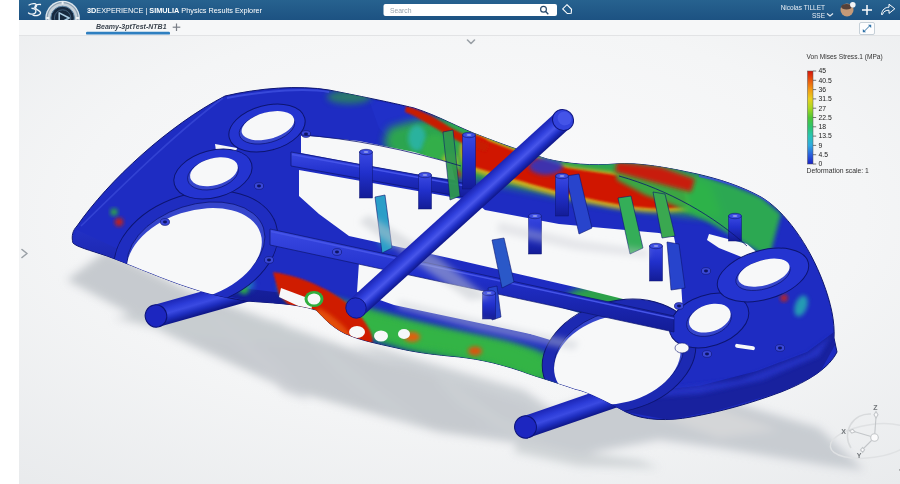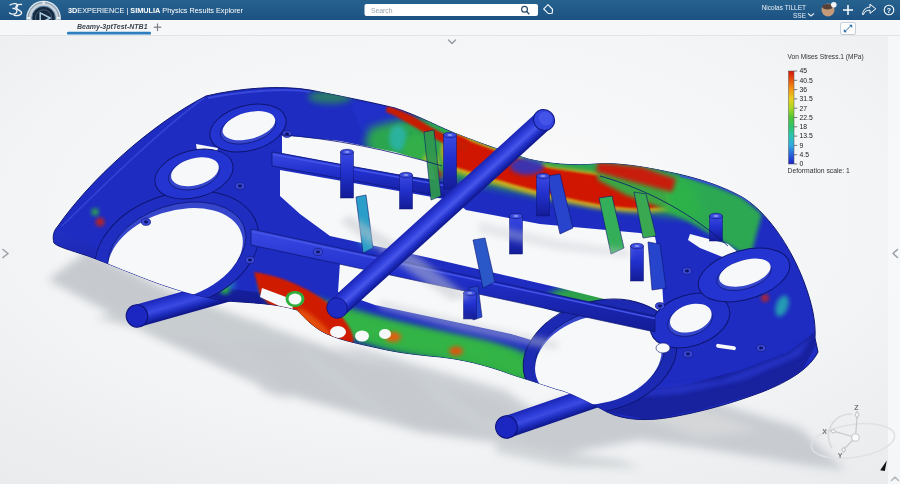--- a/index.html
+++ b/index.html
@@ -1,17 +1,17 @@
 <!DOCTYPE html>
 <html><head>
 <meta charset="utf-8">
 <style>
   html,body{margin:0;padding:0;width:900px;height:484px;overflow:hidden;
     font-family:"Liberation Sans",sans-serif;}
-  #page{position:relative;width:721px;height:484px;background:#f0f1f2;}
+  #page{position:relative;width:721px;height:484px;background:#f0f1f2;margin-left:19px;}
 </style>
 </head>
 <body>
 <div id="page">
 <svg xmlns="http://www.w3.org/2000/svg" width="900" height="484" viewBox="0 0 900 484" style="position:absolute;left:0;top:0">
 <defs>
   <radialGradient id="bg" cx="50%" cy="40%" r="80%">
     <stop offset="0%" stop-color="#fbfbfc"></stop>
     <stop offset="55%" stop-color="#f4f5f6"></stop>
     <stop offset="100%" stop-color="#e8eaec"></stop>

